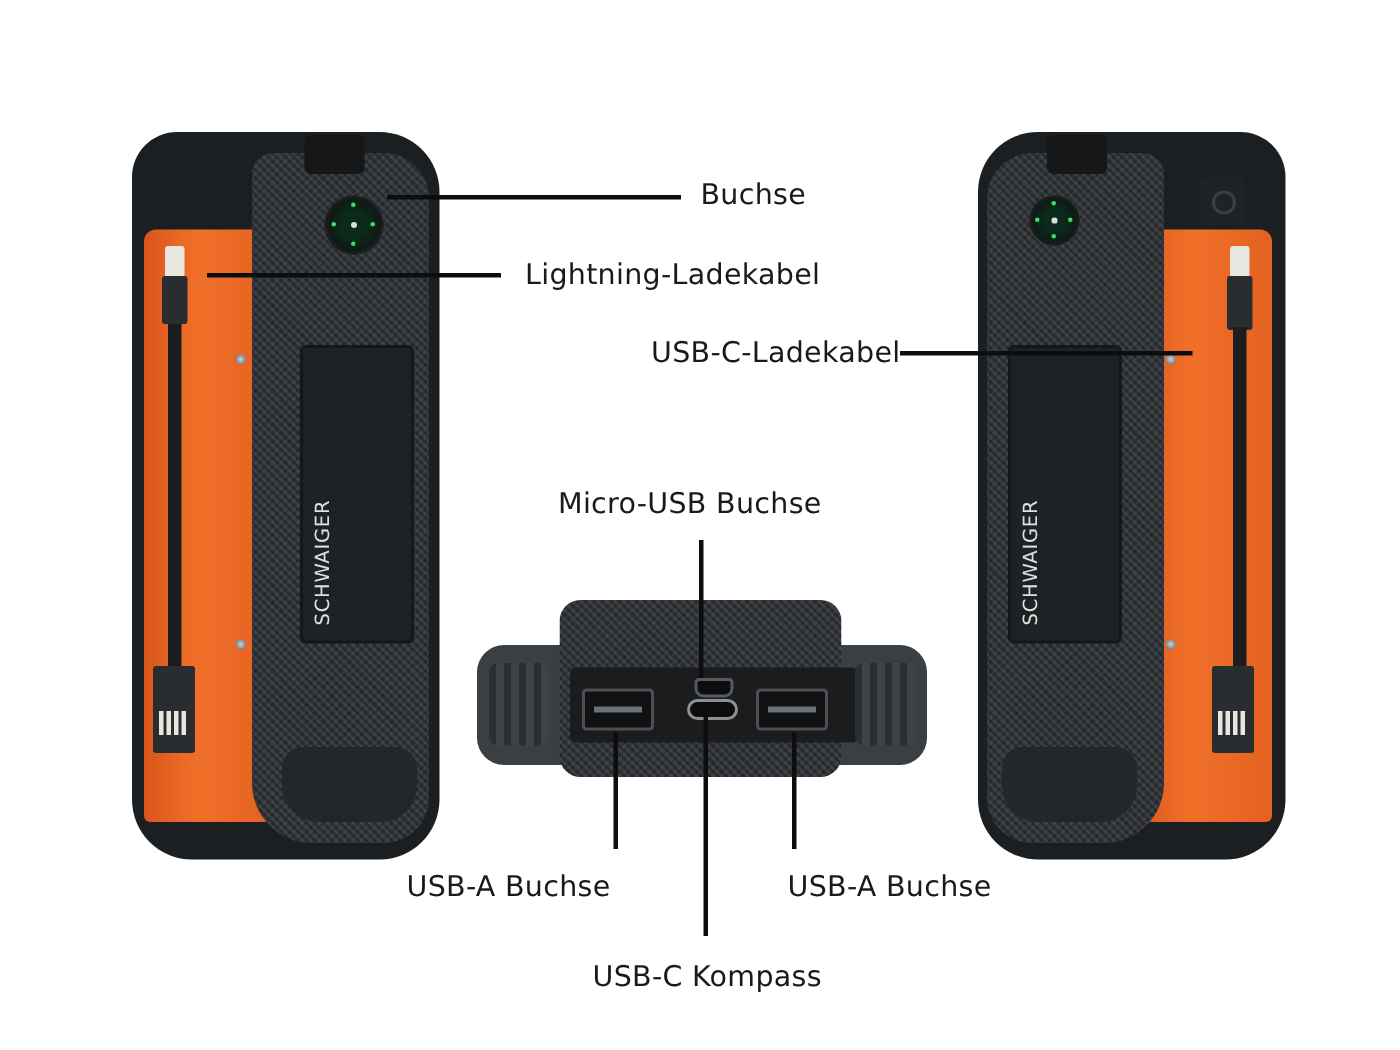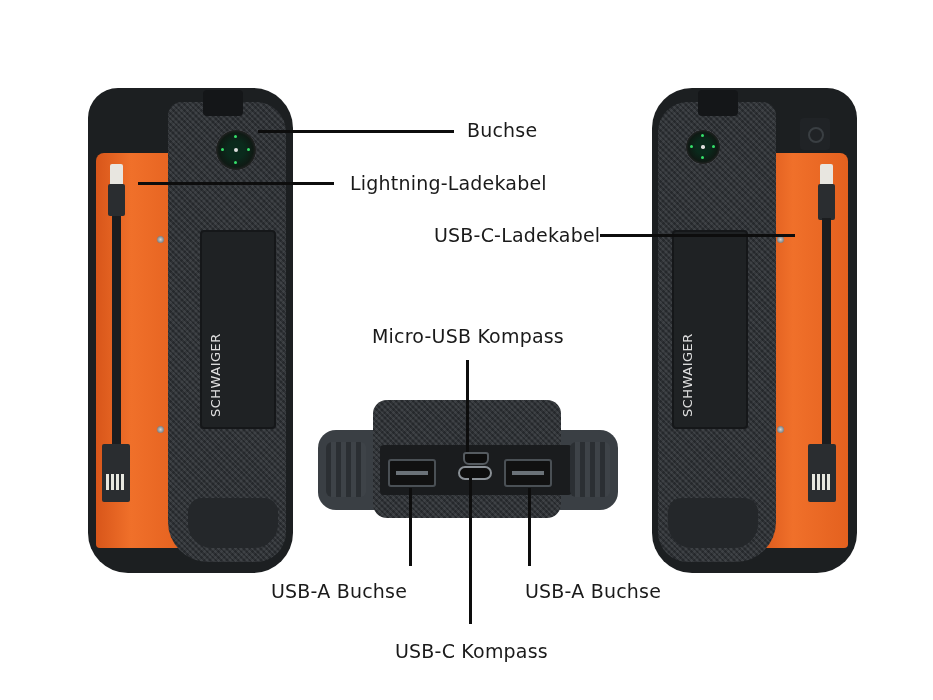--- a/index.html
+++ b/index.html
@@ -117,16 +117,16 @@
 <div class="line" style="left:138px;top:182px;width:196px;height:3px;"></div>
 <div class="line" style="left:600px;top:234px;width:195px;height:3px;"></div>
 <div class="line" style="left:466px;top:360px;width:3px;height:92px;"></div>
 <div class="line" style="left:409px;top:488px;width:3px;height:78px;"></div>
 <div class="line" style="left:469px;top:478px;width:3px;height:146px;"></div>
 <div class="line" style="left:528px;top:488px;width:3px;height:78px;"></div>
 
 <div class="lbl" style="left:467px;top:119px;">Buchse</div>
 <div class="lbl" style="left:350px;top:172px;">Lightning-Ladekabel</div>
 <div class="lbl" style="left:394px;top:224px;margin-left:40px;">USB-C-Ladekabel</div>
-<div class="lbl" style="left:372px;top:325px;">Micro-USB Kompass</div>
+<div class="lbl" style="left:372px;top:325px;">Micro-USB Buchse</div>
 <div class="lbl" style="left:271px;top:580px;">USB-A Buchse</div>
 <div class="lbl" style="left:525px;top:580px;">USB-A Buchse</div>
 <div class="lbl" style="left:395px;top:640px;">USB-C Kompass</div>
 
 </body></html>

